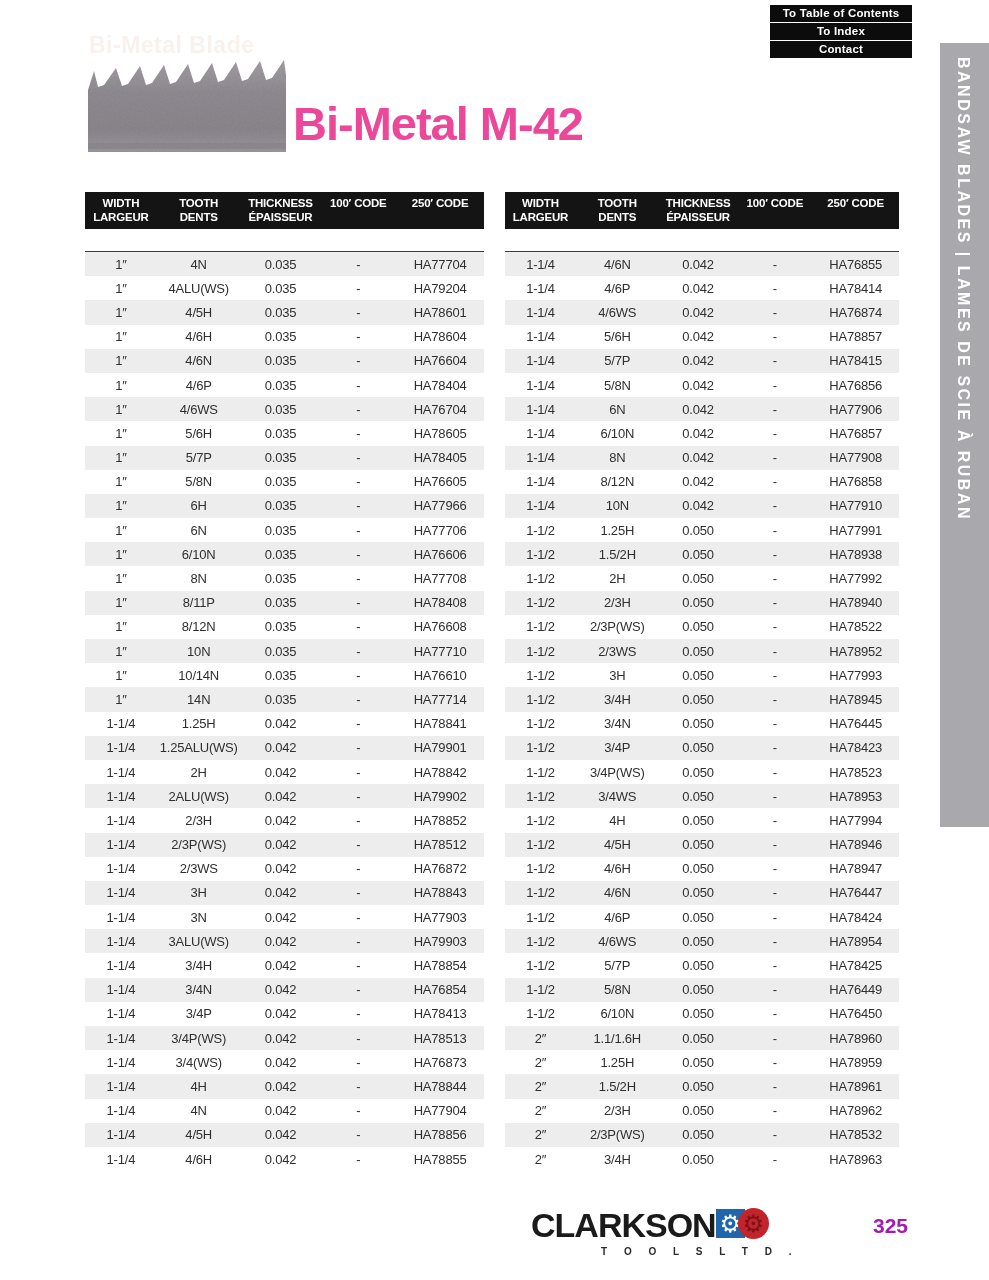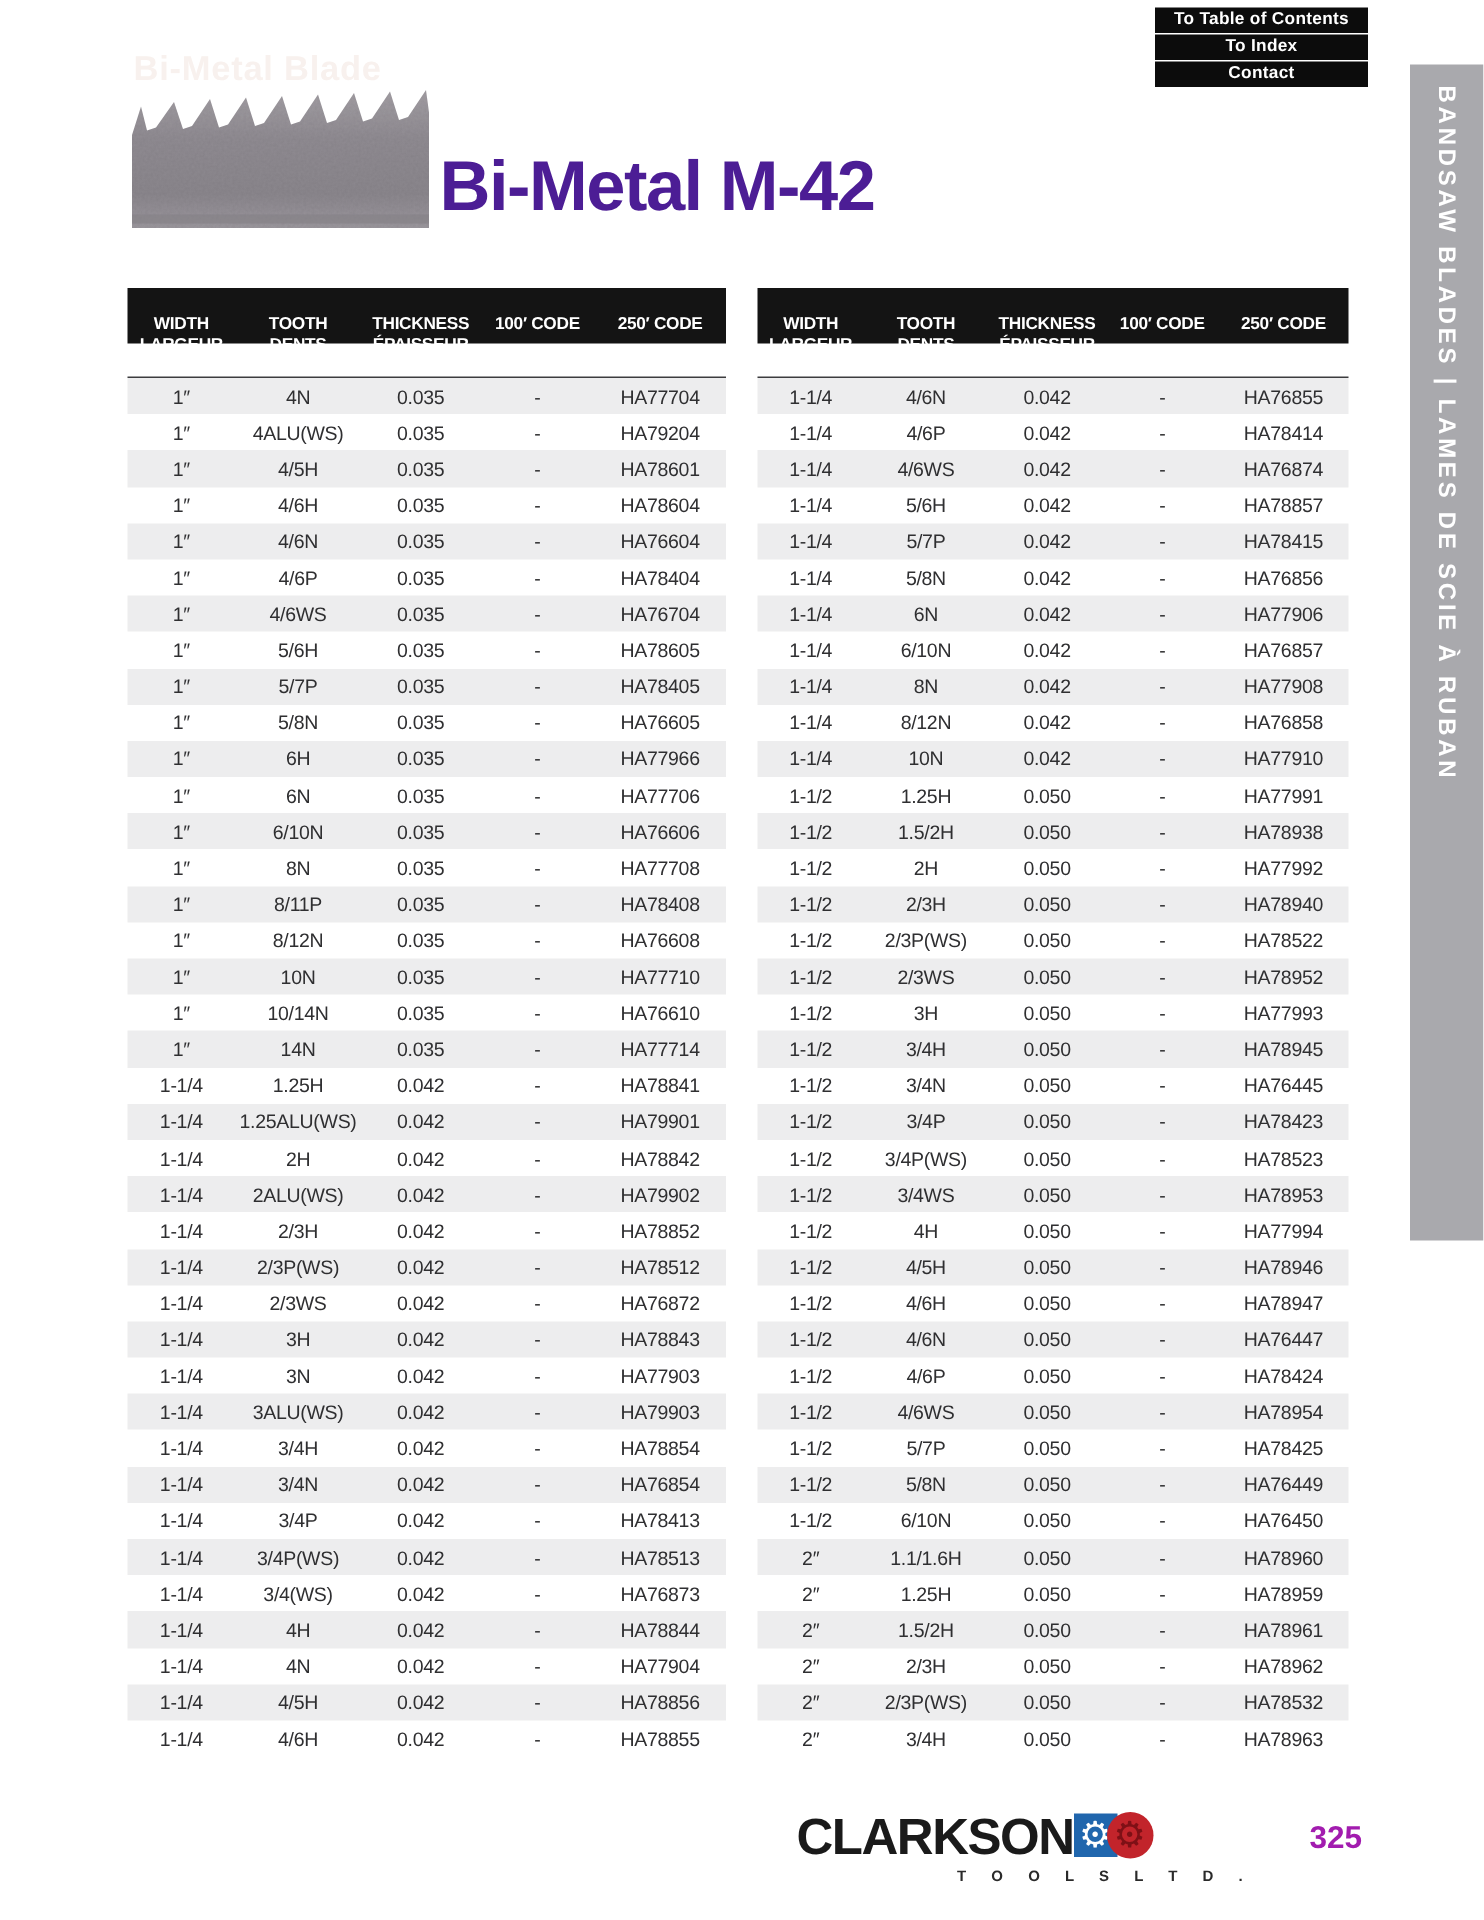--- a/index.html
+++ b/index.html
@@ -24,51 +24,51 @@
     letter-spacing:2.5px;padding-top:14px;margin-left:14px;white-space:nowrap;
   }
   
   .ghost-title{
     position:absolute;left:89px;top:32px;font-size:23px;font-weight:bold;
     color:#f8f1ee;letter-spacing:.5px;
   }
   .blade-art{position:absolute;left:88px;top:55px;width:198px;height:97px;}
   .page-title{
     position:absolute;left:293px;top:96px;font-size:47px;font-weight:bold;
-    color:#4c1d95;letter-spacing:-1px;
+    color:#ec4899;letter-spacing:-1px;
   }
   
   .price-table{position:absolute;top:192px;}
   .price-table.left{left:85px;width:399px;}
   .price-table.right{left:505px;width:394px;}
   .thead{
     background:#141414;height:37px;display:flex;align-items:flex-start;
   }
   .hcell{color:#ffffff;font-weight:bold;font-size:11.5px;line-height:13.5px;
-    text-align:center;padding-top:18px;letter-spacing:-0.2px;}
+    text-align:center;padding-top:5px;letter-spacing:-0.2px;}
   .tbody{margin-top:22px;border-top:1.5px solid #3c3c3e;}
   .trow{display:flex;height:24.2px;align-items:center;}
   .trow.striped{background:#ededee;}
   .tcell{font-size:13px;color:#2f2f31;text-align:center;letter-spacing:-0.2px;}
   .c0{width:18%;} .c1{width:21%;} .c2{width:20%;} .c3{width:19%;} .c4{width:22%;}
   
   .footer-brand{position:absolute;left:531px;top:1206px;display:flex;align-items:flex-start;height:40px;}
   .brand-word{font-size:34px;font-weight:bold;color:#1a1a1a;letter-spacing:-1px;}
   .logo-mark{position:relative;width:56px;height:36px;margin:0 -2px;display:inline-block;}
   .logo-square{
     position:absolute;left:2px;top:3px;width:29px;height:29px;background:#2066ad;
     color:#ffffff;font-size:24px;line-height:29px;text-align:center;overflow:hidden;
   }
   .logo-circle{
     position:absolute;left:24px;top:2px;width:31px;height:31px;background:#c2242b;
     border-radius:50%;color:#7e1016;font-size:24px;line-height:31px;text-align:center;overflow:hidden;
   }
   .brand-sub{
     position:absolute;left:601px;top:1246px;font-size:10px;color:#2a2a2a;
-    letter-spacing:7px;font-weight:bold;margin-left:37px;
+    letter-spacing:7px;font-weight:bold;
   }
   .page-number{position:absolute;left:873px;top:1214px;font-size:21px;font-weight:bold;color:#a21caf;}
 </style>
 </head>
 <body>
 
 <div class="nav-buttons">
   <button class="nav-btn">To Table of Contents</button>
   <button class="nav-btn">To Index</button>
   <button class="nav-btn">Contact</button>

